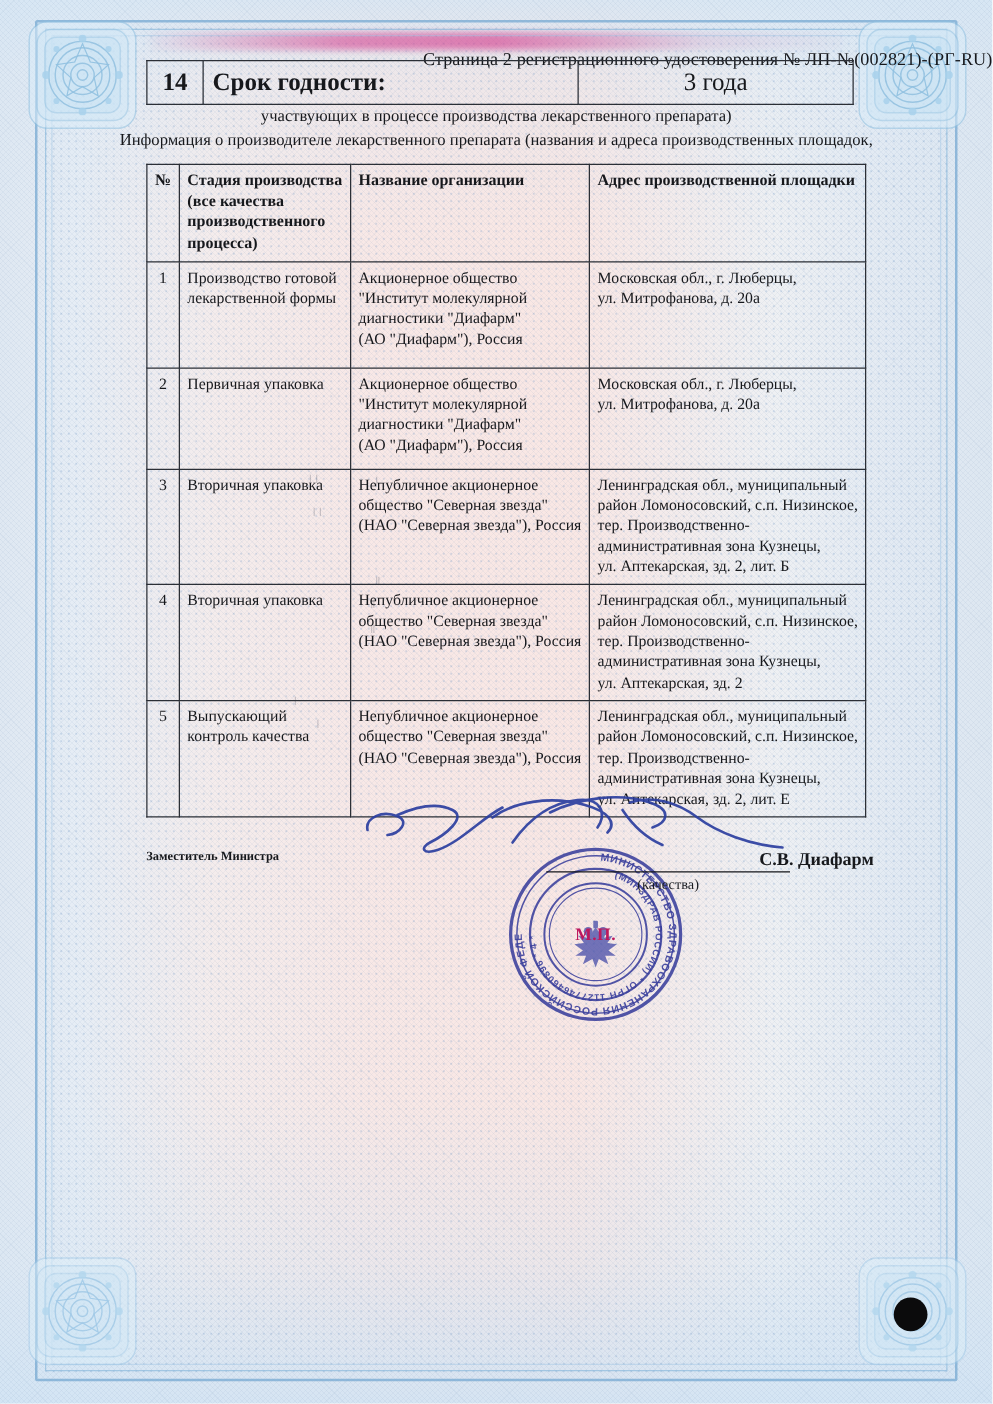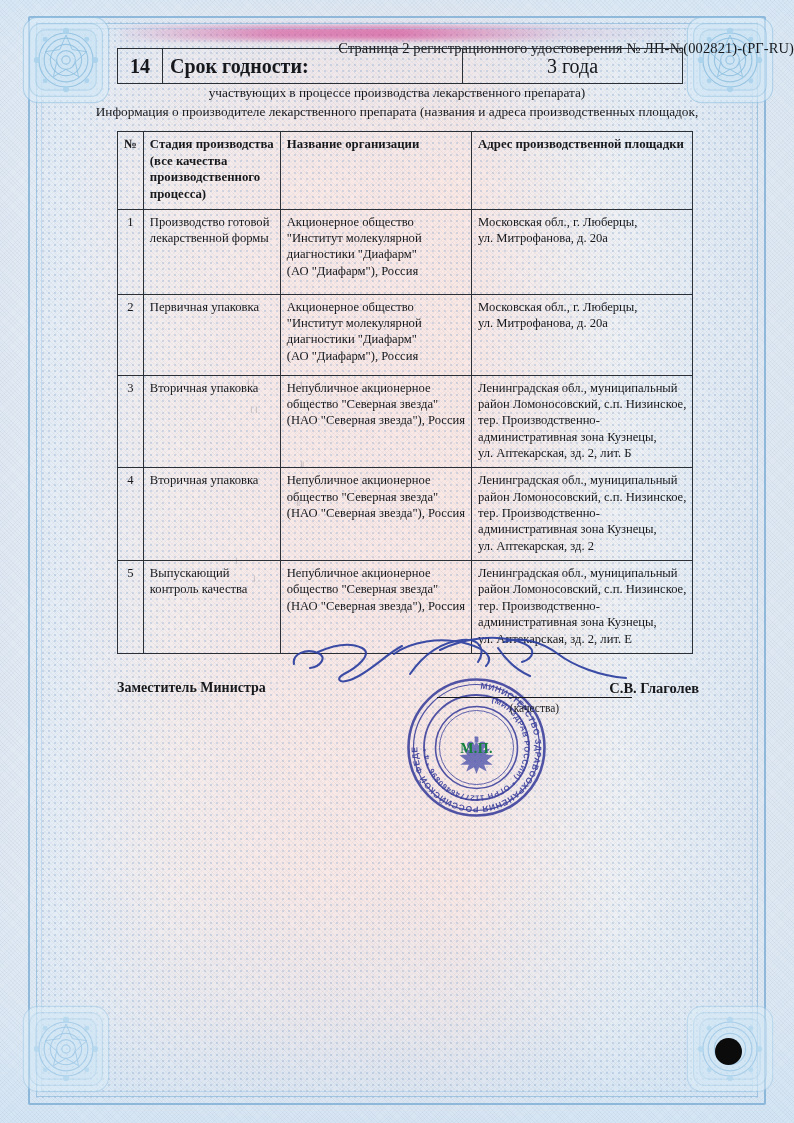--- a/index.html
+++ b/index.html
@@ -191,21 +191,21 @@
   .col-addr .cell-lines > span { white-space: nowrap; }
 
   
   .sign-row {
     position: absolute;
     left: 117px; right: 95px; top: 678px;
     height: 30px;
   }
   .sign-title {
     position: absolute; left: 0; top: 2px;
-    font-weight: bold; font-size: 14px;
+    font-weight: bold; font-size: 10px;
   }
   .sign-name {
     position: absolute; right: 0; top: 2px;
     font-weight: bold; font-size: 14.5px;
   }
   .sign-line {
     position: absolute;
     left: 320px; top: 19px;
     width: 195px; height: 0;
     border-top: 1.6px solid #14161a;
@@ -235,21 +235,21 @@
     width: 145px; height: 145px;
     pointer-events: none;
   }
   .seal svg { width: 100%; height: 100%; }
   .seal-mp {
     position: absolute;
     left: 0; right: 0; top: 66px;
     text-align: center;
     font-size: 14px;
     font-weight: bold;
-    color: #15803d;
+    color: #be185d;
     letter-spacing: 0.4px;
   }
 
   
   .bleed {
     position: absolute;
     color: rgba(60,70,90,0.26);
     font-size: 9px;
     font-family: "Liberation Serif", serif;
     pointer-events: none;
@@ -567,17 +567,17 @@
           <rect x="-2.2" y="-24" width="4.4" height="7" rx="1"></rect>
         </g>
       </svg>
       <div class="seal-mp">М.П.</div>
     </div>
 
     <div class="sign-row">
       <div class="sign-title">Заместитель Министра</div>
       <div class="sign-line"></div>
       <div class="sign-caption">(качества)</div>
-      <div class="sign-name">С.В. Глаголев</div>
+      <div class="sign-name">С.В. Диафарм</div>
     </div>
 
   </div>
 </div>
 
 </body></html>

